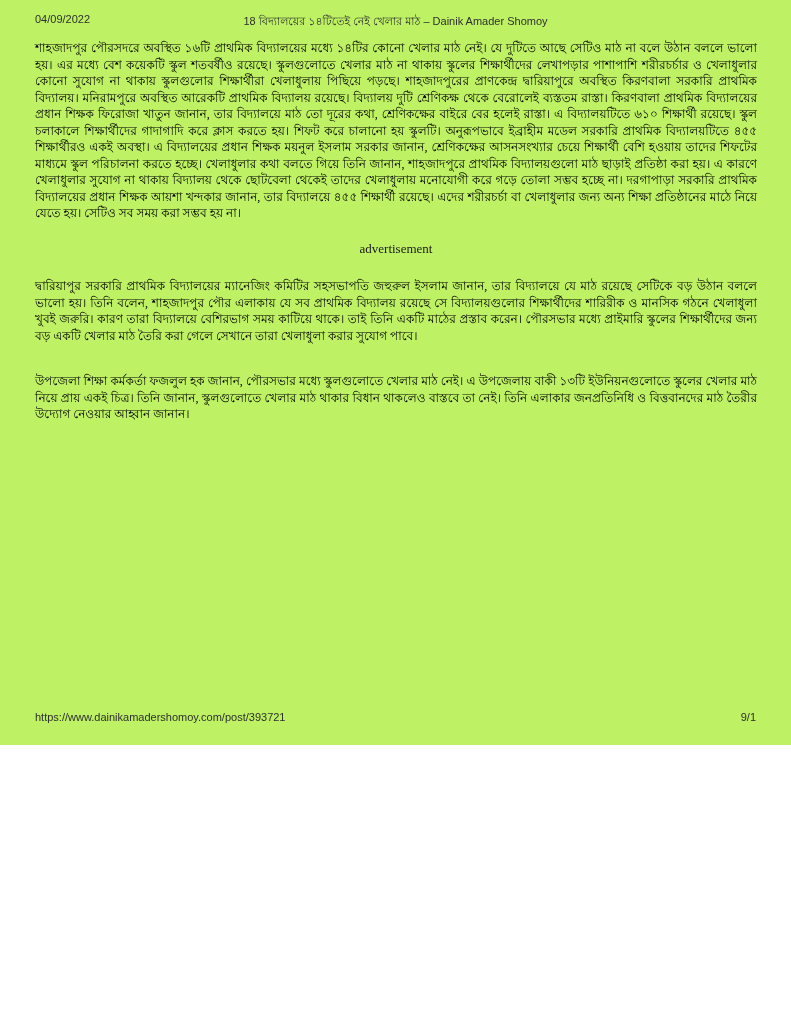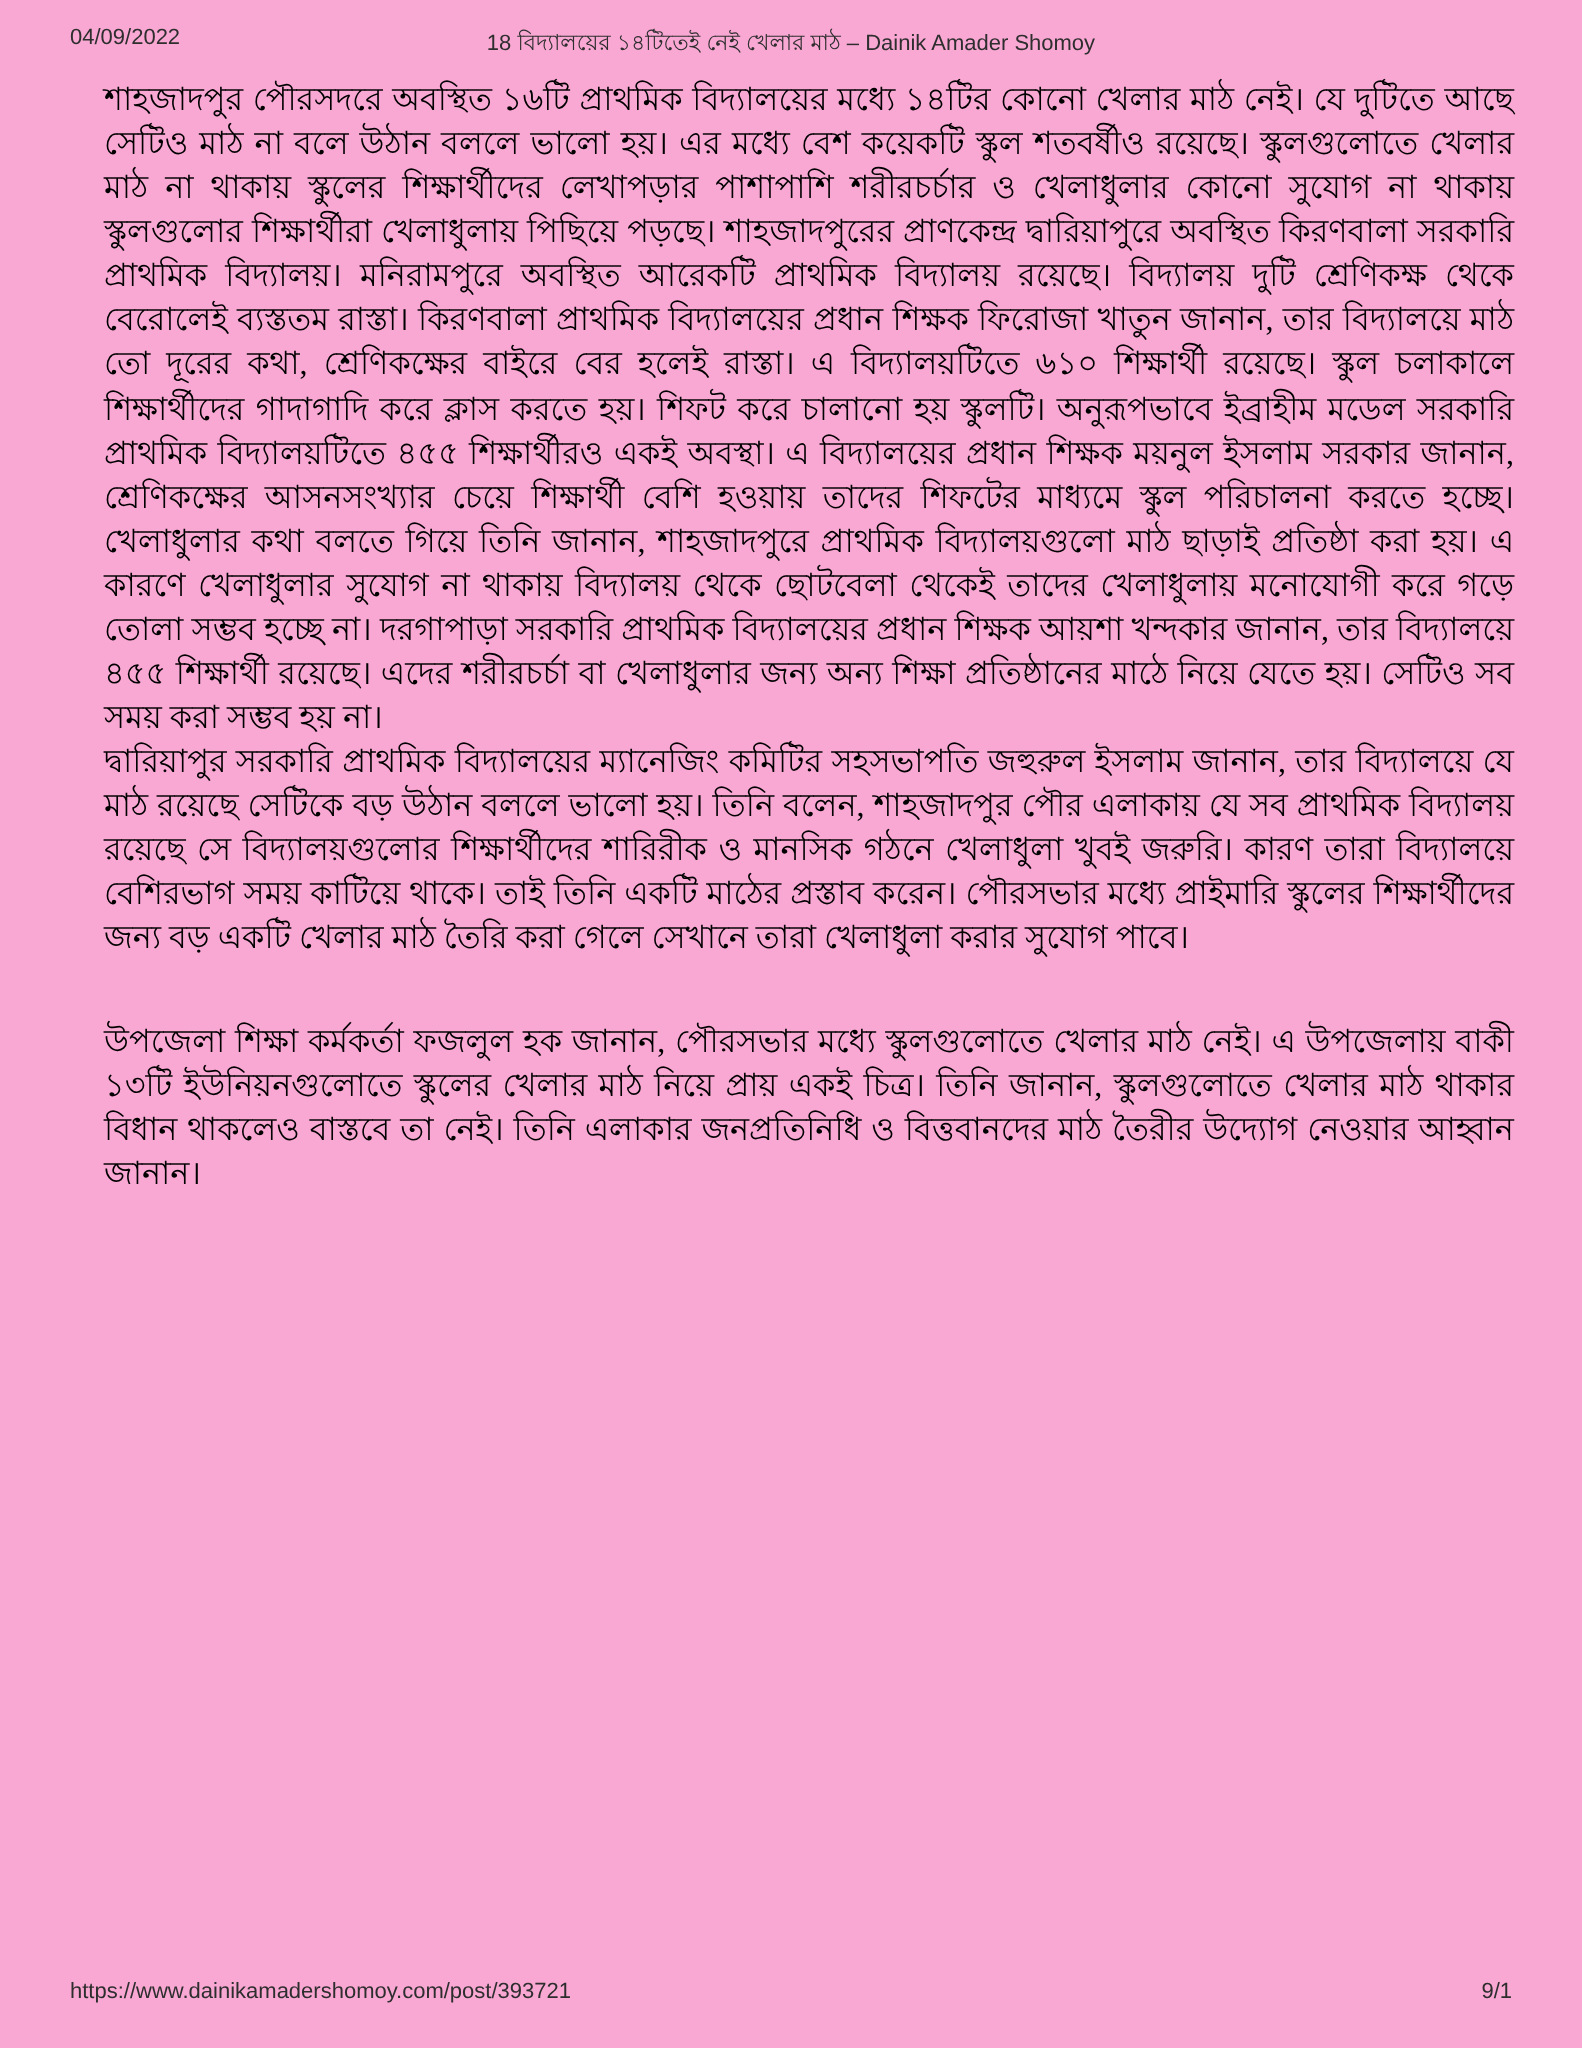--- a/index.html
+++ b/index.html
@@ -6,22 +6,22 @@
   html, body {
     width: 791px;
     height: 1024px;
     background: #ffffff;
     font-family: "Liberation Sans", sans-serif;
     overflow: hidden;
   }
   .page {
     position: relative;
     width: 791px;
-    height: 1024px;
-    background: #f9a8d4;
+    height: 745px;
+    background: #bef264;
     color: #000000;
   }
   
   .print-header {
     position: absolute;
     top: 13px;
     left: 35px;
     right: 35px;
     height: 16px;
     font-size: 11px;
@@ -42,26 +42,25 @@
     white-space: nowrap;
   }
   
   .article {
     position: absolute;
     top: 40px;
     left: 35px;
     width: 722px;
   }
   .article p.bn {
-    font-size: 16px;
+    font-size: 12px;
     line-height: 1.38;
     text-align: justify;
     color: #000000;
     font-family: "Liberation Serif", serif;
-    margin-left: 17px;
   }
   .ad-label {
     display: block;
     text-align: center;
     font-family: "Liberation Serif", serif;
     font-size: 13px;
     color: #1a1a1a;
     margin: 19px 0 21px 0;
   }
   .para-gap {
@@ -96,20 +95,21 @@
 <div class="page">
 
   <div class="print-header">
     <span class="date">04/09/2022</span>
     <span class="doc-title">18 বিদ্যালয়ের ১৪টিতেই নেই খেলার মাঠ – Dainik Amader Shomoy</span>
   </div>
 
   <div class="article">
     <p class="bn">শাহজাদপুর পৌরসদরে অবস্থিত ১৬টি প্রাথমিক বিদ্যালয়ের মধ্যে ১৪টির কোনো খেলার মাঠ নেই। যে দুটিতে আছে সেটিও মাঠ না বলে উঠান বললে ভালো হয়। এর মধ্যে বেশ কয়েকটি স্কুল শতবর্ষীও রয়েছে। স্কুলগুলোতে খেলার মাঠ না থাকায় স্কুলের শিক্ষার্থীদের লেখাপড়ার পাশাপাশি শরীরচর্চার ও খেলাধুলার কোনো সুযোগ না থাকায় স্কুলগুলোর শিক্ষার্থীরা খেলাধুলায় পিছিয়ে পড়ছে। শাহজাদপুরের প্রাণকেন্দ্র দ্বারিয়াপুরে অবস্থিত কিরণবালা সরকারি প্রাথমিক বিদ্যালয়। মনিরামপুরে অবস্থিত আরেকটি প্রাথমিক বিদ্যালয় রয়েছে। বিদ্যালয় দুটি শ্রেণিকক্ষ থেকে বেরোলেই ব্যস্ততম রাস্তা। কিরণবালা প্রাথমিক বিদ্যালয়ের প্রধান শিক্ষক ফিরোজা খাতুন জানান, তার বিদ্যালয়ে মাঠ তো দূরের কথা, শ্রেণিকক্ষের বাইরে বের হলেই রাস্তা। এ বিদ্যালয়টিতে ৬১০ শিক্ষার্থী রয়েছে। স্কুল চলাকালে শিক্ষার্থীদের গাদাগাদি করে ক্লাস করতে হয়। শিফট করে চালানো হয় স্কুলটি। অনুরূপভাবে ইব্রাহীম মডেল সরকারি প্রাথমিক বিদ্যালয়টিতে ৪৫৫ শিক্ষার্থীরও একই অবস্থা। এ বিদ্যালয়ের প্রধান শিক্ষক ময়নুল ইসলাম সরকার জানান, শ্রেণিকক্ষের আসনসংখ্যার চেয়ে শিক্ষার্থী বেশি হওয়ায় তাদের শিফটের মাধ্যমে স্কুল পরিচালনা করতে হচ্ছে। খেলাধুলার কথা বলতে গিয়ে তিনি জানান, শাহজাদপুরে প্রাথমিক বিদ্যালয়গুলো মাঠ ছাড়াই প্রতিষ্ঠা করা হয়। এ কারণে খেলাধুলার সুযোগ না থাকায় বিদ্যালয় থেকে ছোটবেলা থেকেই তাদের খেলাধুলায় মনোযোগী করে গড়ে তোলা সম্ভব হচ্ছে না। দরগাপাড়া সরকারি প্রাথমিক বিদ্যালয়ের প্রধান শিক্ষক আয়শা খন্দকার জানান, তার বিদ্যালয়ে ৪৫৫ শিক্ষার্থী রয়েছে। এদের শরীরচর্চা বা খেলাধুলার জন্য অন্য শিক্ষা প্রতিষ্ঠানের মাঠে নিয়ে যেতে হয়। সেটিও সব সময় করা সম্ভব হয় না।</p>
 
+    <span class="ad-label">advertisement</span>
 
     <p class="bn">দ্বারিয়াপুর সরকারি প্রাথমিক বিদ্যালয়ের ম্যানেজিং কমিটির সহসভাপতি জহুরুল ইসলাম জানান, তার বিদ্যালয়ে যে মাঠ রয়েছে সেটিকে বড় উঠান বললে ভালো হয়। তিনি বলেন, শাহজাদপুর পৌর এলাকায় যে সব প্রাথমিক বিদ্যালয় রয়েছে সে বিদ্যালয়গুলোর শিক্ষার্থীদের শারিরীক ও মানসিক গঠনে খেলাধুলা খুবই জরুরি। কারণ তারা বিদ্যালয়ে বেশিরভাগ সময় কাটিয়ে থাকে। তাই তিনি একটি মাঠের প্রস্তাব করেন। পৌরসভার মধ্যে প্রাইমারি স্কুলের শিক্ষার্থীদের জন্য বড় একটি খেলার মাঠ তৈরি করা গেলে সেখানে তারা খেলাধুলা করার সুযোগ পাবে।</p>
 
     <p class="bn para-gap">উপজেলা শিক্ষা কর্মকর্তা ফজলুল হক জানান, পৌরসভার মধ্যে স্কুলগুলোতে খেলার মাঠ নেই। এ উপজেলায় বাকী ১৩টি ইউনিয়নগুলোতে স্কুলের খেলার মাঠ নিয়ে প্রায় একই চিত্র। তিনি জানান, স্কুলগুলোতে খেলার মাঠ থাকার বিধান থাকলেও বাস্তবে তা নেই। তিনি এলাকার জনপ্রতিনিধি ও বিত্তবানদের মাঠ তৈরীর উদ্যোগ নেওয়ার আহ্বান জানান।</p>
   </div>
 
   <div class="print-footer">
     <span class="url">https://www.dainikamadershomoy.com/post/393721</span>
     <span class="page-num">9/1</span>
   </div>

